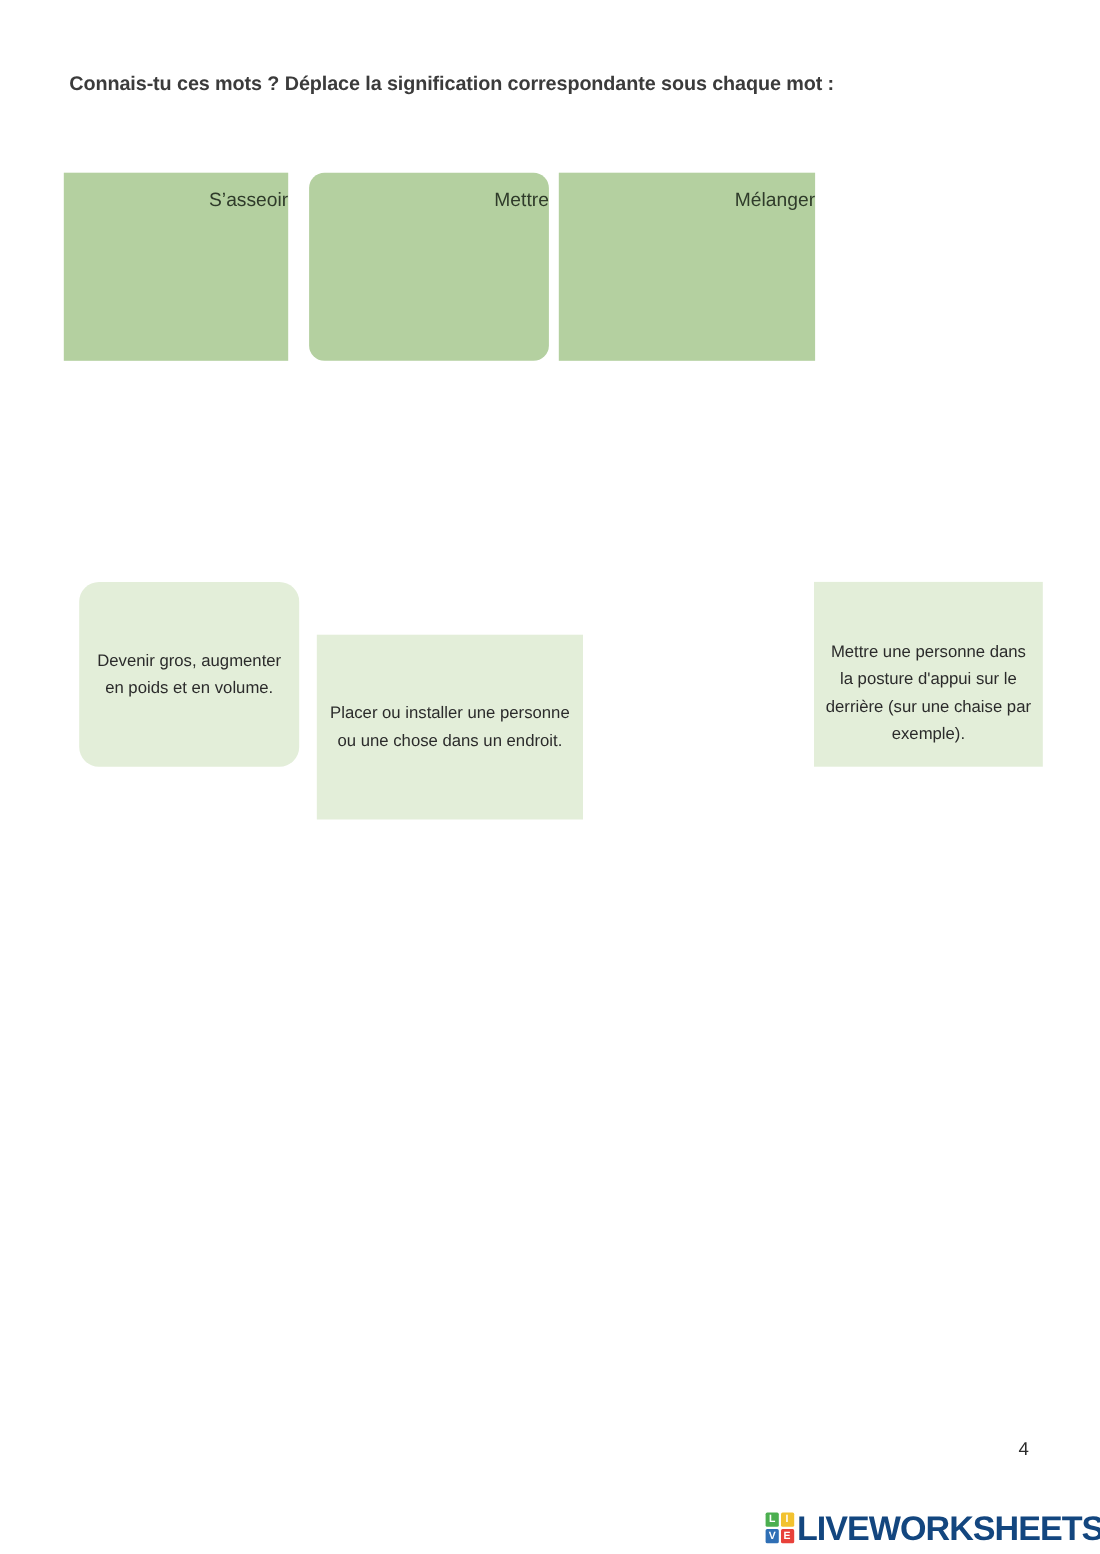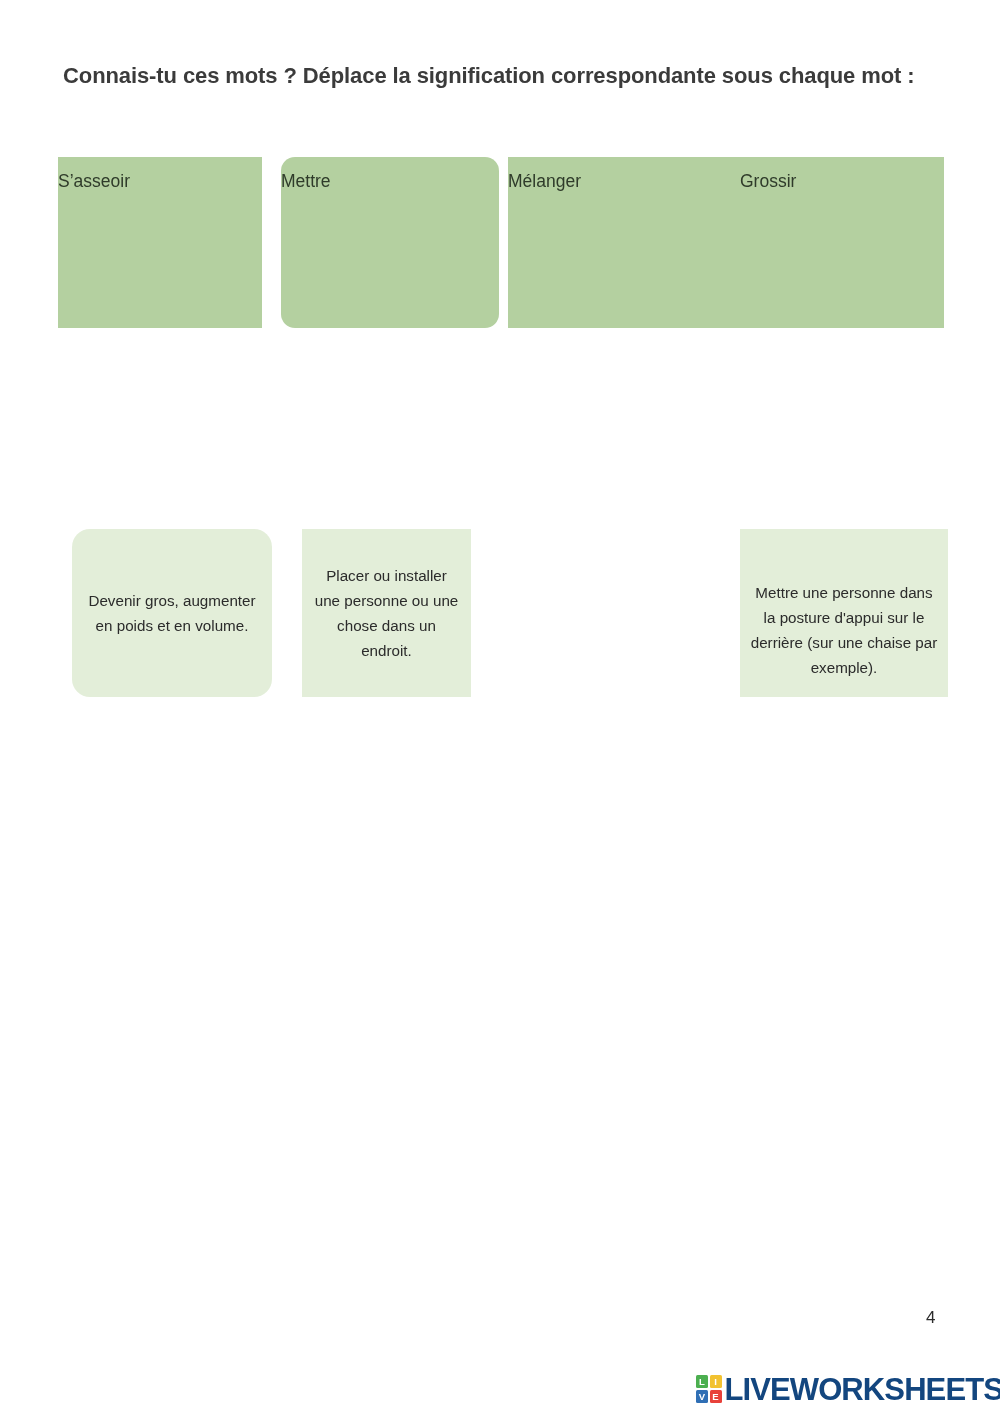--- a/index.html
+++ b/index.html
@@ -21,21 +21,21 @@
     inset: 0;
     background: #ffffff;
   }
 
   
   .instruction {
     position: absolute;
     left: 63px;
     top: 63px;
     width: 880px;
-    font-size: 22px;
+    font-size: 18px;
     font-weight: bold;
     color: #3b3b3b;
     letter-spacing: -0.1px;
     line-height: 26px;
     white-space: nowrap;
   }
 
   
   .word-row {
     position: absolute;
@@ -47,21 +47,21 @@
   .word-box {
     position: absolute;
     top: 0;
     height: 171px;
     background: #b4d0a0;
     box-sizing: border-box;
     padding-top: 13px;
   }
   .word-box .word-label {
     display: block;
-    text-align: left;
+    text-align: right;
     font-size: 17.5px;
     color: #2f3b2a;
     line-height: 22px;
     font-weight: normal;
   }
   .wb-1 { left: 0px;   width: 204px; }
   .wb-2 { left: 223px; width: 218px; border-radius: 14px; }
   .wb-3 { left: 450px; width: 233px; }
   .wb-4 { left: 682px; width: 204px; }
 
@@ -85,21 +85,21 @@
     padding: 6px 10px;
   }
   .def-box .def-text {
     display: block;
     text-align: center;
     font-size: 15.2px;
     line-height: 25px;
     color: #2b2b2b;
   }
   .db-1 { left: 11px;   width: 200px; border-radius: 18px; }
-  .db-2 { left: 241px; width: 169px; }
+  .db-2 { left: 227px; width: 242px; margin-top: 48px; }
   .db-3 { left: 453px; width: 212px; }
   .db-4 { left: 679px; width: 208px; align-items: center; padding-top: 40px; }
 
   
   .page-number {
     position: absolute;
     left: 926px;
     top: 1308px;
     font-size: 17px;
     color: #2b2b2b;
@@ -159,23 +159,20 @@
     </div>
 
     <div class="word-box wb-2">
       <span class="word-label">Mettre</span>
     </div>
 
     <div class="word-box wb-3">
       <span class="word-label">Mélanger</span>
     </div>
 
-    <div class="word-box wb-4">
-      <span class="word-label">Grossir</span>
-    </div>
 
   </div>
 
   <div class="def-row">
 
     <div class="def-box db-1">
       <span class="def-text">Devenir gros, augmenter en poids et en volume.</span>
     </div>
 
     <div class="def-box db-2">

